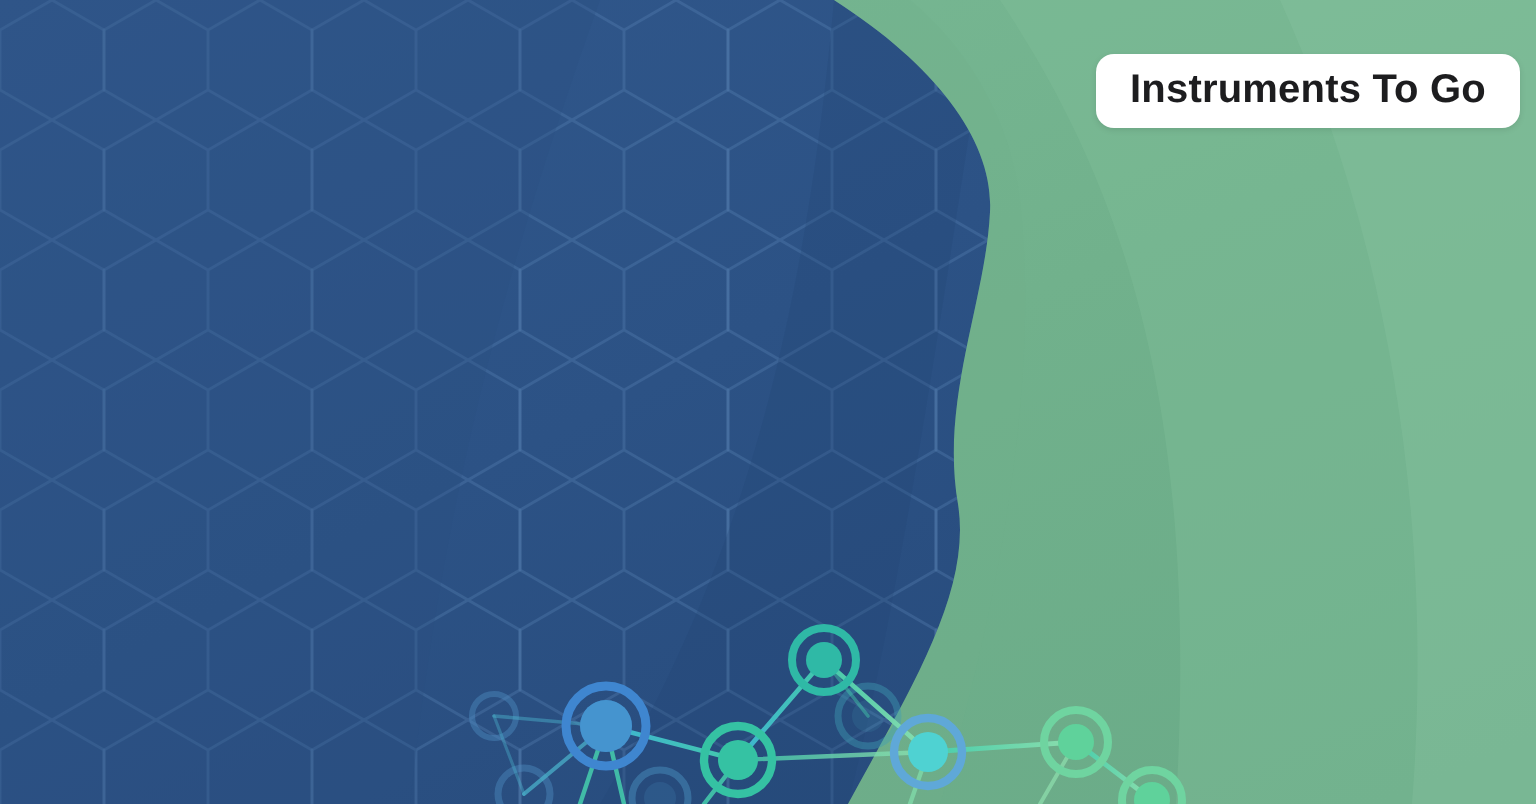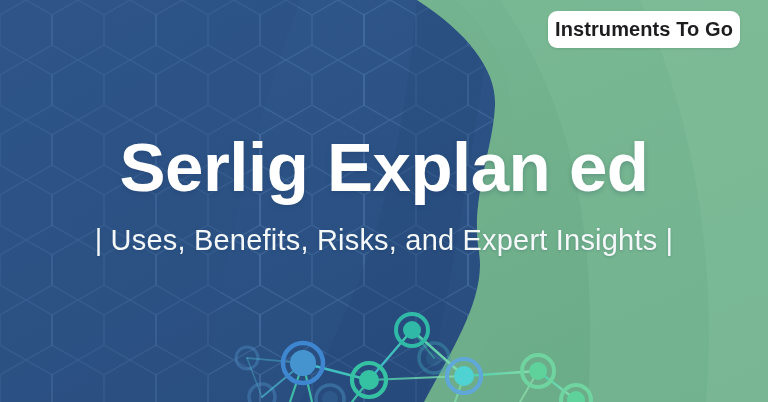--- a/index.html
+++ b/index.html
@@ -16,23 +16,23 @@
     background:#2c5285;
   }
   .layer{position:absolute;inset:0;width:768px;height:402px;}
   #content{
     position:absolute;inset:0;
     z-index:40;
   }
   
   #badge{
     position:absolute;
-    left:548px;top:11px;
+    left:548px;top:27px;
     height:37px;
-    padding:0 7px;
+    padding:0 17px;
     display:flex;align-items:center;justify-content:center;
     background:#ffffff;
     border-radius:9px;
     box-shadow:0 1px 3px rgba(0,0,0,.10);
     z-index:60;
   }
   #badge-label{
     font-size:20px;
     font-weight:bold;
     color:#1d1d1f;
@@ -197,19 +197,15 @@
       <circle cx="576" cy="400" r="9" fill="#5fd29b"></circle>
     </g>
   </svg>
 
   <div id="content">
 
     <div id="badge">
       <span id="badge-label">Instruments To Go</span>
     </div>
 
-    <div id="headline-block">
-      <h1 id="title">Serlig Explan ed</h1>
-      <p id="subtitle">| Uses, Benefits, Risks, and Expert Insights |</p>
-    </div>
 
   </div>
 </div>
 
 </body></html>

